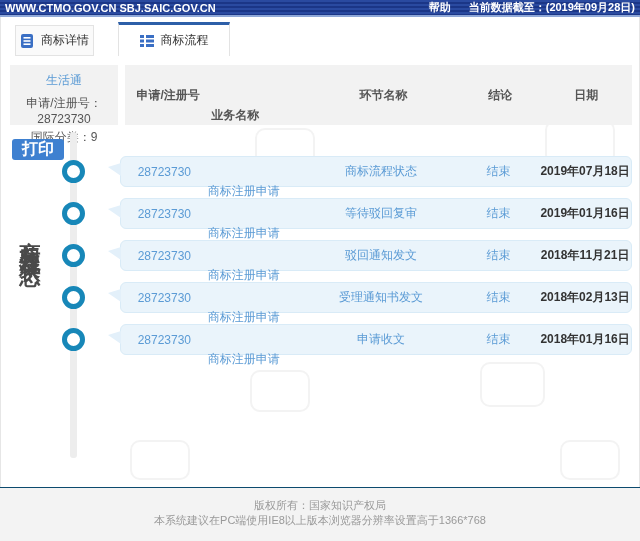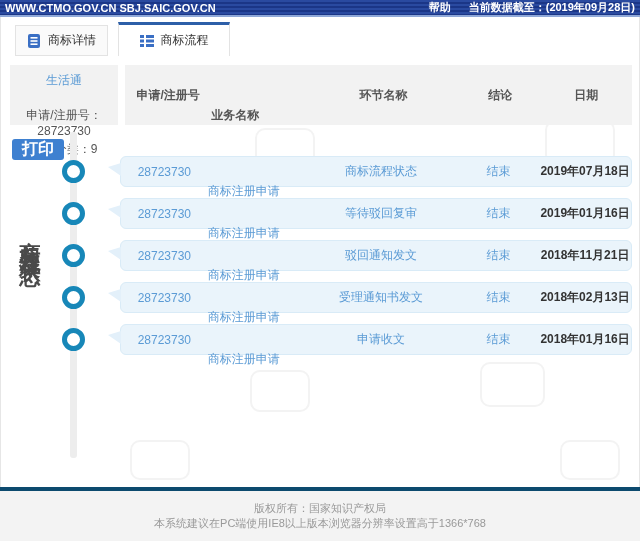--- a/index.html
+++ b/index.html
@@ -12,36 +12,36 @@
     background:repeating-linear-gradient(180deg,#2a4aa0 0 2px,#1b3687 2px 4px);
     border-bottom:2px solid #8fa8d8;
     display:flex; align-items:center; justify-content:space-between;
     padding:0 5px; color:#fff; font-size:11px; font-weight:bold;gap:20px; }
   .topbar-right { display:flex; align-items:center; gap:18px; }
   .topbar-right a { color:#fff; text-decoration:none; cursor:pointer; }
 
   
   .tab { position:absolute; display:flex; align-items:center; justify-content:center;
     gap:7px; font-size:12px; color:#333; cursor:pointer; }
-  .tab-details { left:15px; top:25px; width:93px; height:31px;
+  .tab-details { left:15px; top:25px; width:79px; height:31px;
     background:#fafafa; border:1px solid #e3e3e3; }
   .tab-process { left:118px; top:22px; width:112px; height:34px;
     background:#fff; border:1px solid #e3e3e3; border-top:3px solid #2d5fa8; border-bottom:none; }
   .tab-icon { display:inline-flex; }
 
   .content-frame { position:absolute; left:0; top:17px; width:640px; height:470px;
     border-left:1px solid #e6e6e6; border-right:1px solid #e6e6e6; }
 
   
   .wm { position:absolute; border:2px solid #f3f3f3; border-radius:10px; }
 
   
   .info-panel { position:absolute; left:10px; top:65px; width:108px; height:60px;
     background:#f2f2f2; text-align:center; font-size:12px; color:#555; padding-top:7px; }
-  .info-panel .tm-name { color:#5b9bd5; margin-bottom:18px; cursor:pointer; }
+  .info-panel .tm-name { color:#5b9bd5; margin-bottom:6px; cursor:pointer; }
   .info-panel div + div { margin-top:3px; }
 
   
   .table-header { position:absolute; left:125px; top:65px; width:507px; height:60px;
     background:#f2f2f2; display:flex; align-items:center;
     font-size:12px; font-weight:bold; color:#555; }
 
   
   .c1{flex:0 0 17%;text-align:center;} .c2{flex:0 0 19%;text-align:left;margin-top:40px;}
   .c3{flex:0 0 30%;text-align:center;} .c4{flex:0 0 16%;text-align:center;}
@@ -68,21 +68,21 @@
     background:#eaf4fb; border:1px solid #d9ebf7; border-radius:6px;
     display:flex; align-items:center; font-size:12px; color:#5b9bd5; }
   .row::before { content:""; position:absolute; left:-13px; top:6px;
     border-top:4px solid transparent; border-bottom:9px solid transparent;
     border-right:13px solid #e3f0fa; }
   .row .c5 { color:#333; font-weight:bold; }
   .row .c1 { cursor:pointer; }
 
   
   .footer { position:absolute; left:0; top:487px; width:640px; height:54px;
-    background:#f3f3f3; border-top:4px solid #0c4a6e;
+    background:#f3f3f3; border-top:1px solid #0c4a6e;
     text-align:center; font-size:11px; color:#999; padding-top:10px; }
   .footer div + div { }
 </style>
 </head>
 <body>
 
 <div class="page">
 
   <div class="topbar">
     <span>WWW.CTMO.GOV.CN SBJ.SAIC.GOV.CN</span>

